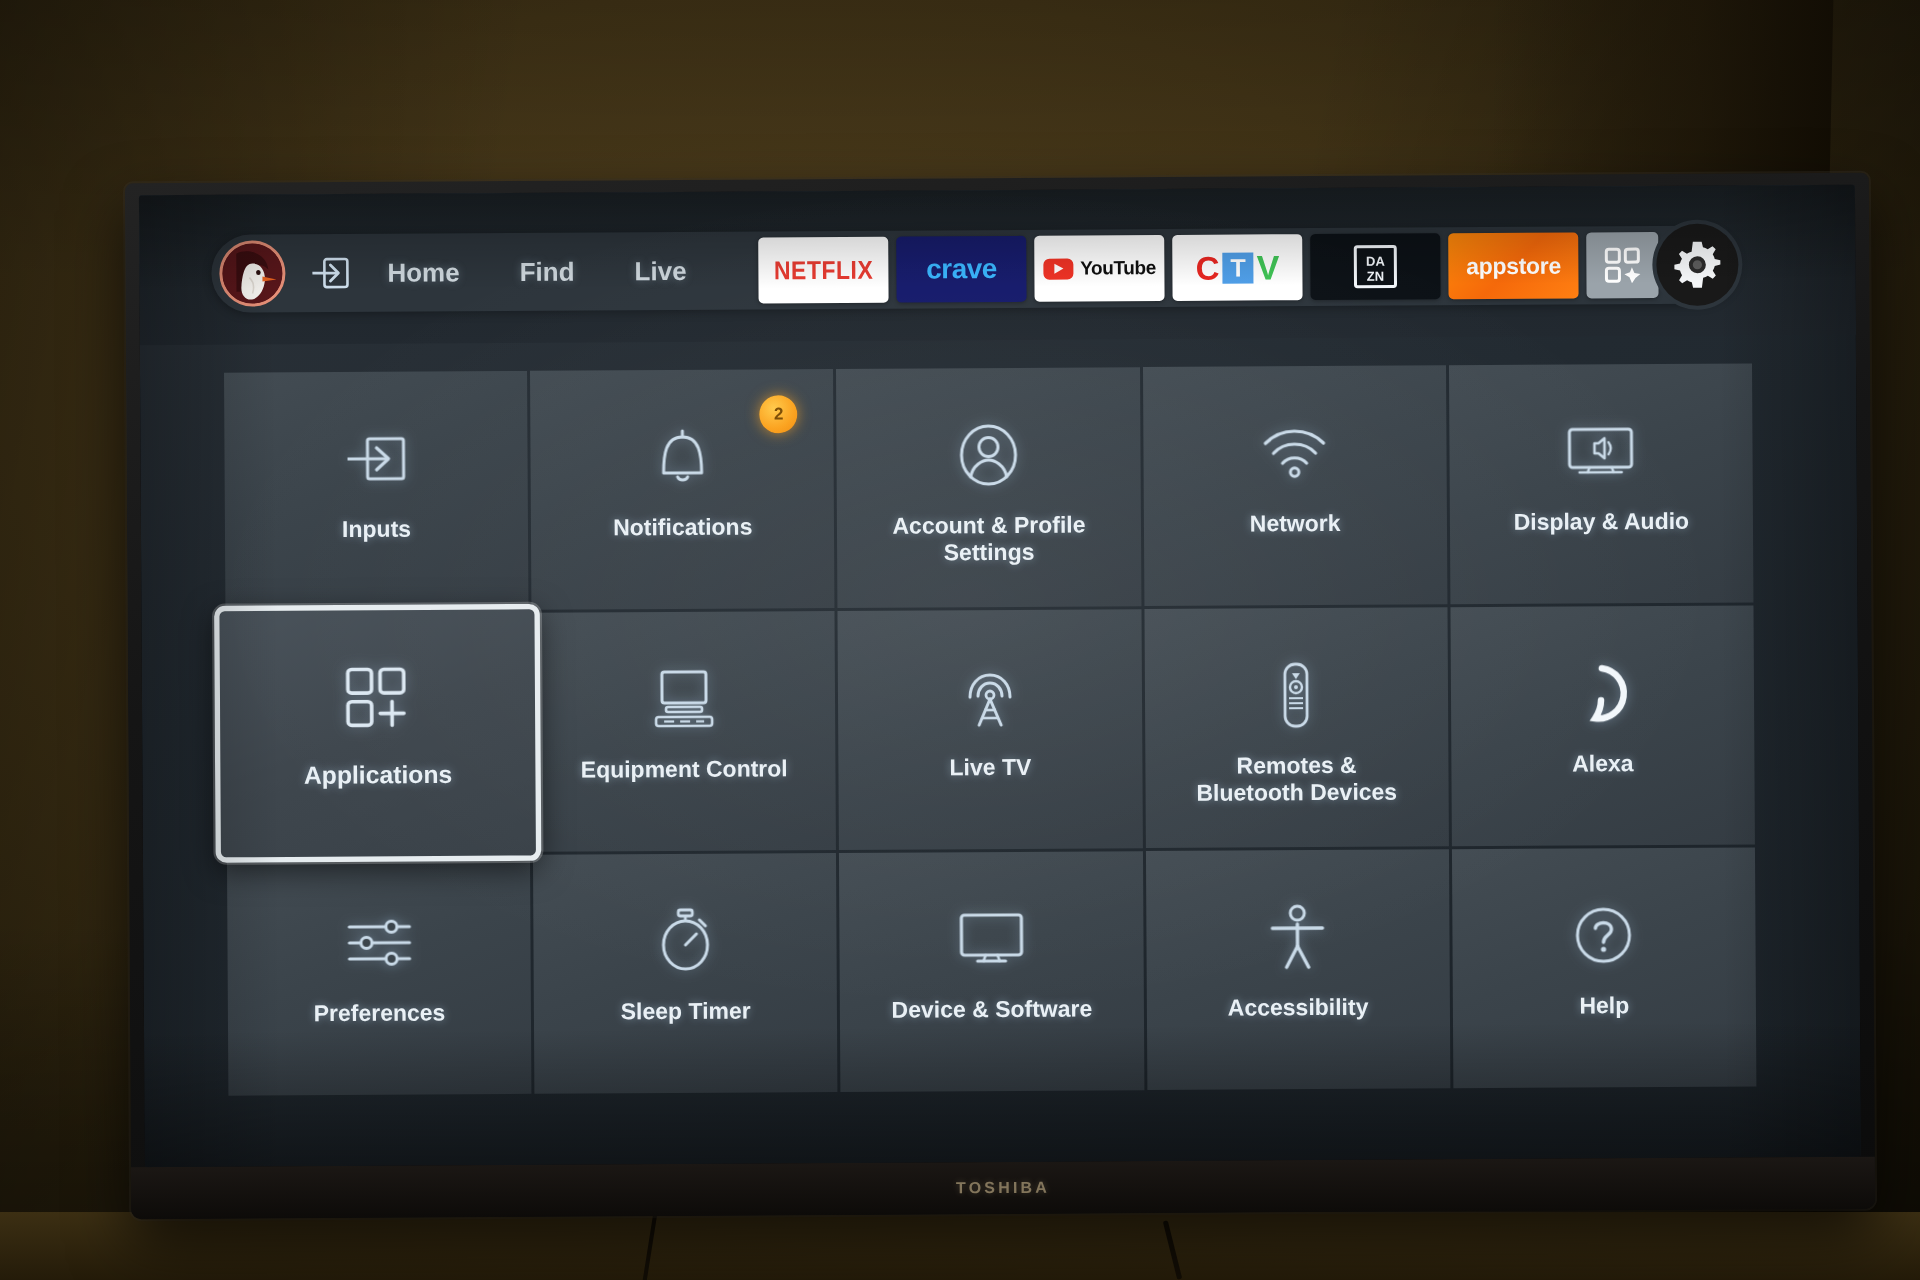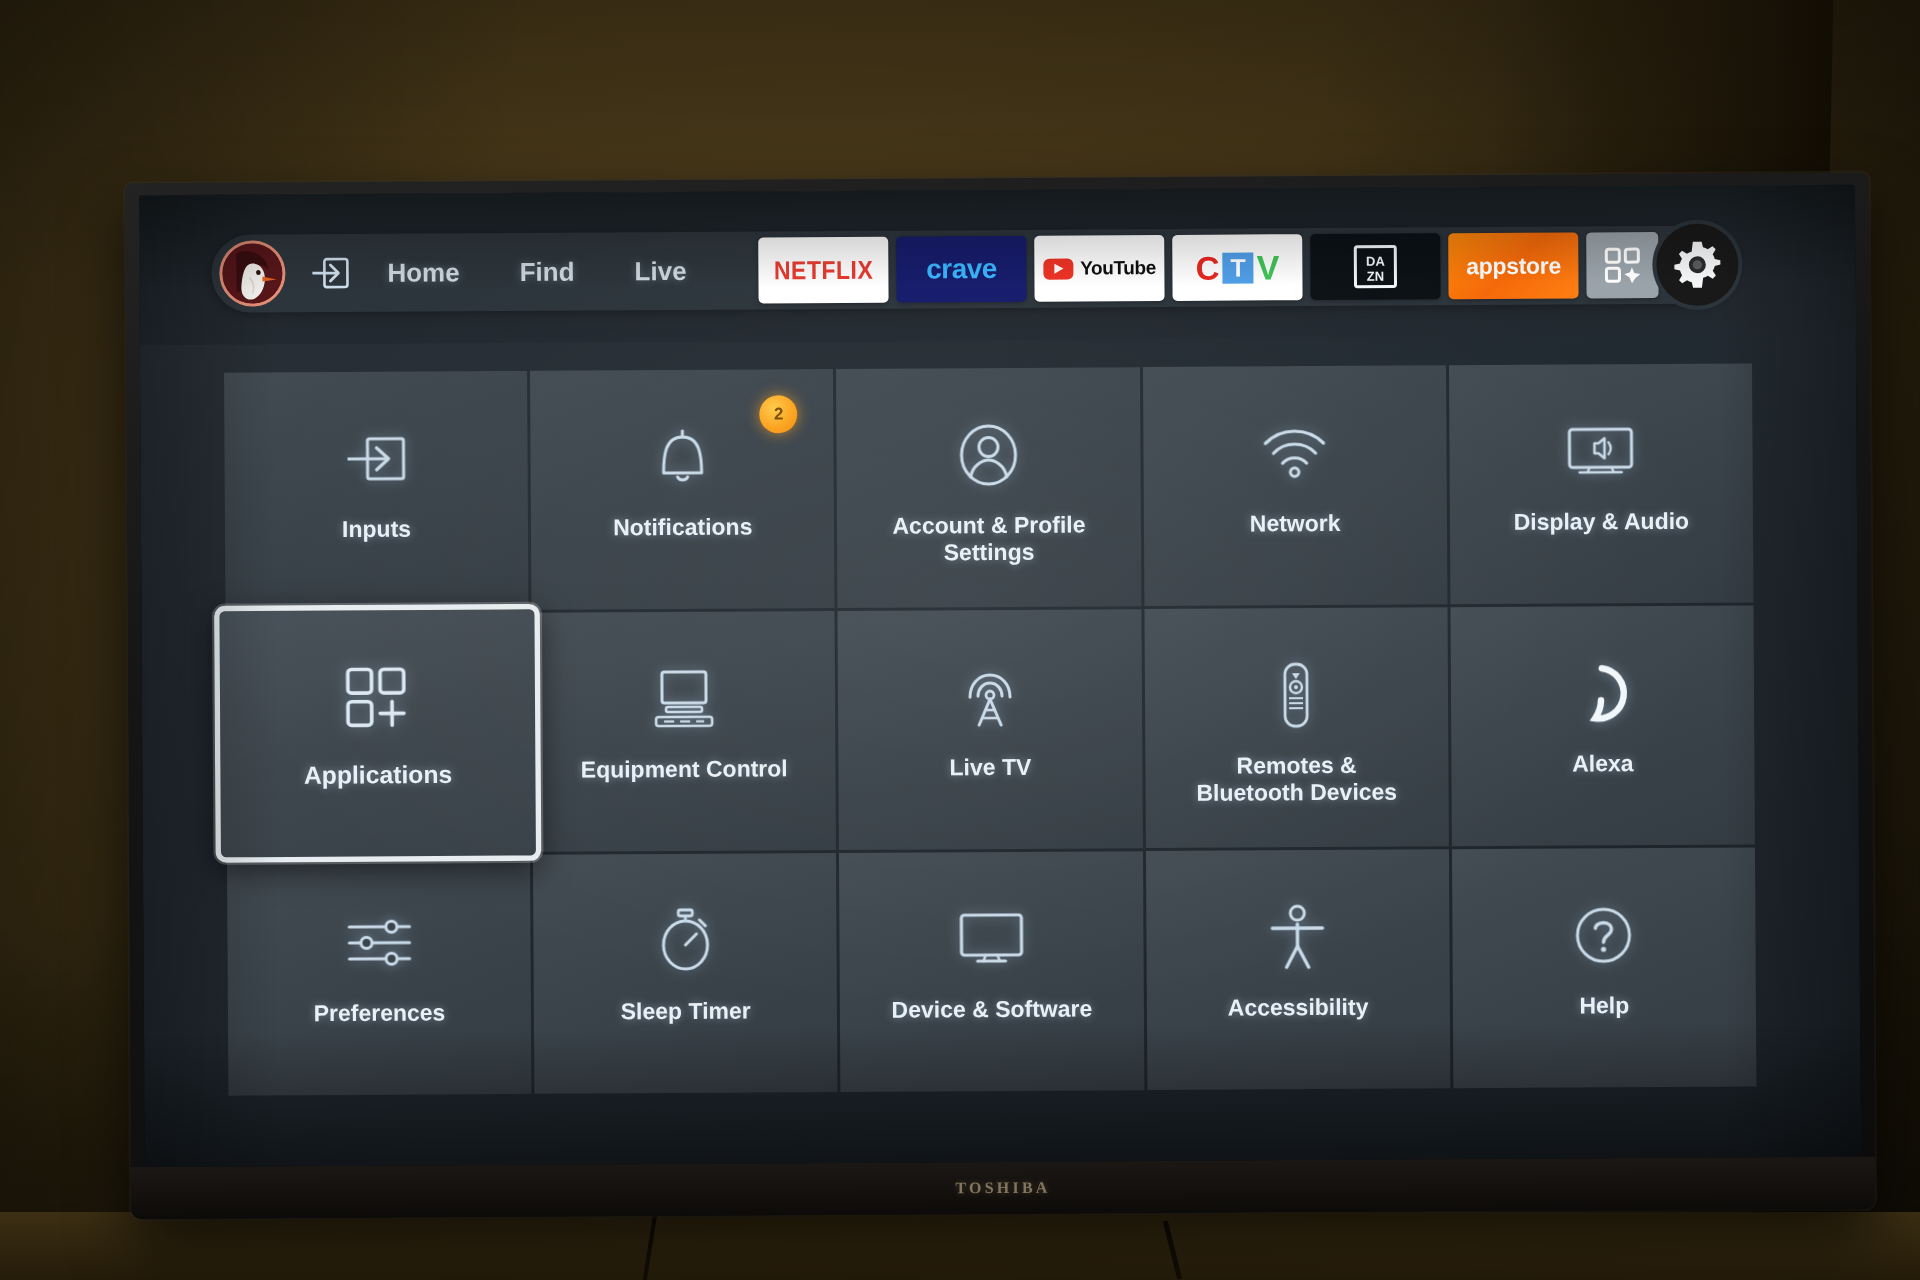--- a/index.html
+++ b/index.html
@@ -74,21 +74,20 @@
     background: linear-gradient(to bottom, #1b1714 0%, #0d0b09 100%);
     border-radius: 0 0 10px 10px;
   }
   #toshiba-logo {
     color: #9c8c6d;
     font-size: 16px;
     letter-spacing: 3.2px;
     font-weight: bold;
     opacity: 0.82;
     text-shadow: 0 0 6px rgba(200,180,140,0.35);
-    font-family: Liberation Serif, serif;
   }
 
   
   #screen {
     position: absolute;
     inset: 0;
     background: linear-gradient(165deg, #2a3138 0%, #222a31 38%, #1b2228 100%);
     overflow: hidden;
   }
   #screen-glow {

